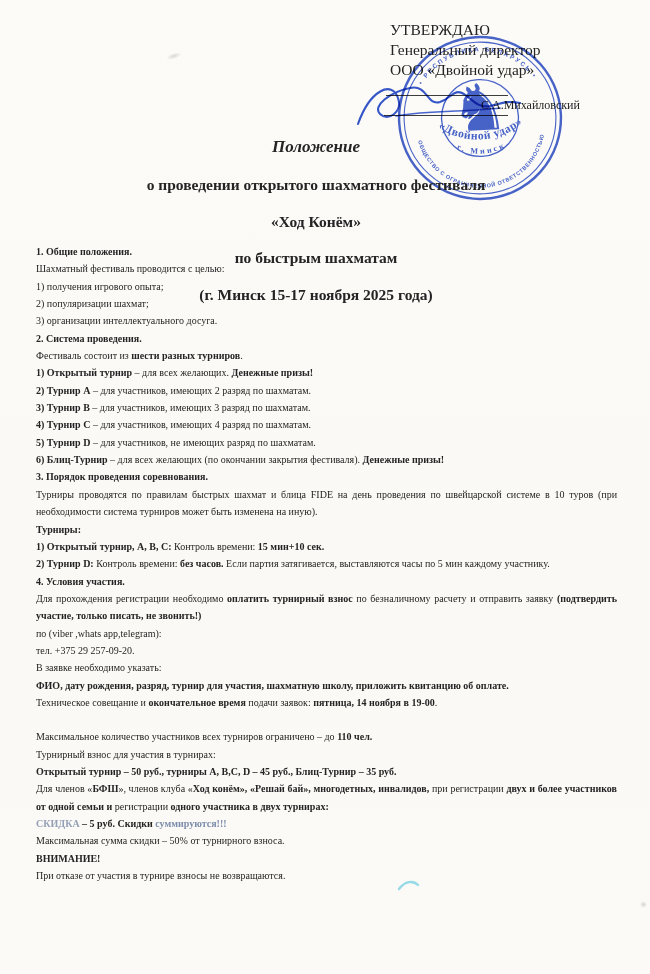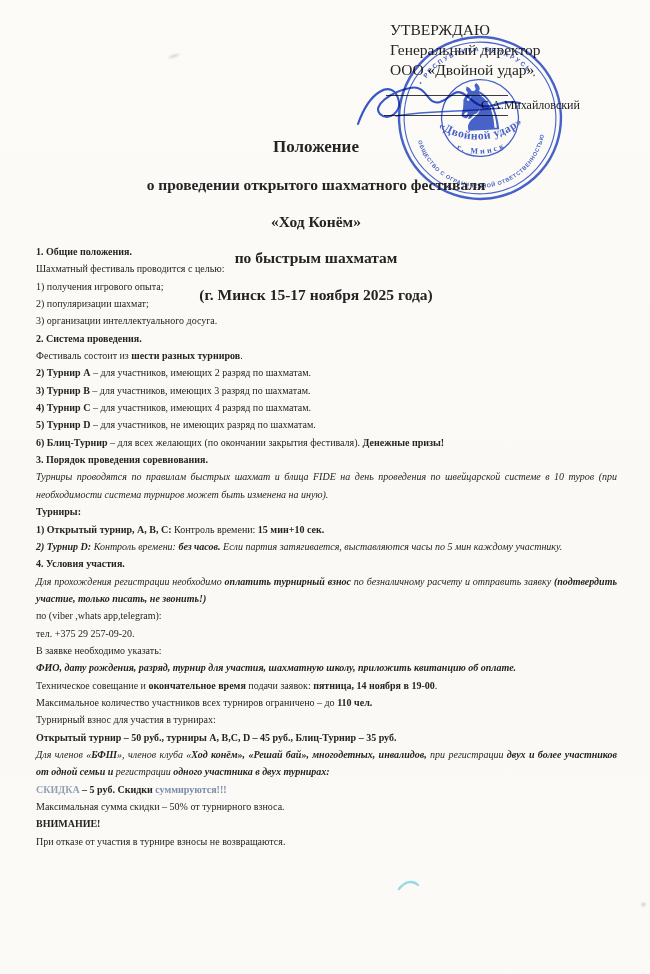--- a/index.html
+++ b/index.html
@@ -22,28 +22,28 @@
            mix-blend-mode:multiply; opacity:.88; transform:rotate(-3deg); }
   .stamp text { fill:#2e4ec6; }
   .stamp .ring-txt { font-family:"Liberation Sans","DejaVu Sans",sans-serif; font-weight:bold; }
   .stamp .knight { font-family:"DejaVu Sans",sans-serif; }
   .sig-svg { position:absolute; left:348px; top:72px; width:200px; height:62px;
              mix-blend-mode:multiply; }
   .artifact { position:absolute; left:396px; top:876px; width:26px; height:18px; }
 
   
   .title { position:absolute; left:20px; top:136px; width:592px; text-align:center; font-weight:bold; }
-  .title .t1 { font-size:17px;  line-height:22px; margin:0; }
+  .title .t1 { font-size:17px;  line-height:22px; margin:0;font-style:italic; }
   .title .t2 { font-size:15.5px; line-height:19.6px; margin:17px; }
 
   
   .doc-body { position:absolute; left:36px; top:243px; width:581px; font-size:10px; line-height:17.35px; }
   .doc-body p { margin:0; white-space:nowrap; }
-  .doc-body p.justify { white-space:normal; text-align:justify; text-align-last:left;font-style:italic; }
-  .doc-body p.gap { }
+  .doc-body p.justify { white-space:normal; text-align:justify; text-align-last:left; }
+  .doc-body p.gap { margin-top:17px; }
   .b { font-weight:bold; }
 
   
   .speck { position:absolute; border-radius:50%; background:radial-gradient(closest-side,#9a9a96,transparent); }
   .speck.s1 { left:166px; top:53px; width:16px; height:6px; opacity:.35; transform:rotate(-18deg); }
   .speck.s2 { left:640px; top:901px; width:7px; height:7px; opacity:.4; }
 </style>
 </head>
 <body>
 
@@ -97,20 +97,21 @@
   </div>
 
   <div class="doc-body">
       <p><span class="b">1. Общие положения.</span></p>
       <p><span>Шахматный фестиваль проводится с целью:</span></p>
       <p><span>1) получения игрового опыта;</span></p>
       <p><span>2) популяризации шахмат;</span></p>
       <p><span>3) организации интеллектуального досуга.</span></p>
       <p><span class="b">2. Система проведения.</span></p>
       <p><span>Фестиваль состоит из </span><span class="b">шести разных турниров</span><span>.</span></p>
+      <p><span class="b">1) Открытый турнир</span><span> – для всех желающих. </span><span class="b">Денежные призы!</span></p>
       <p><span class="b">2) Турнир А</span><span> – для участников, имеющих 2 разряд по шахматам.</span></p>
       <p><span class="b">3) Турнир В</span><span> – для участников, имеющих 3 разряд по шахматам.</span></p>
       <p><span class="b">4) Турнир С</span><span> – для участников, имеющих 4 разряд по шахматам.</span></p>
       <p><span class="b">5) Турнир D</span><span> – для участников, не имеющих разряд по шахматам.</span></p>
       <p><span class="b">6) Блиц-Турнир</span><span> – для всех желающих (по окончании закрытия фестиваля). </span><span class="b">Денежные призы!</span></p>
       <p><span class="b">3. Порядок проведения соревнования.</span></p>
       <p class="justify"><span>Турниры проводятся по правилам быстрых шахмат и блица FIDE на день проведения по швейцарской системе в 10 туров (при необходимости система турниров может быть изменена на иную).</span></p>
       <p><span class="b">Турниры:</span></p>
       <p><span class="b">1) Открытый турнир, А, В, С:</span><span> Контроль времени: </span><span class="b">15 мин+10 сек.</span></p>
       <p class="justify"><span class="b">2) Турнир D:</span><span> Контроль времени: </span><span class="b">без часов.</span><span> Если партия затягивается, выставляются часы по 5 мин каждому участнику.</span></p>

